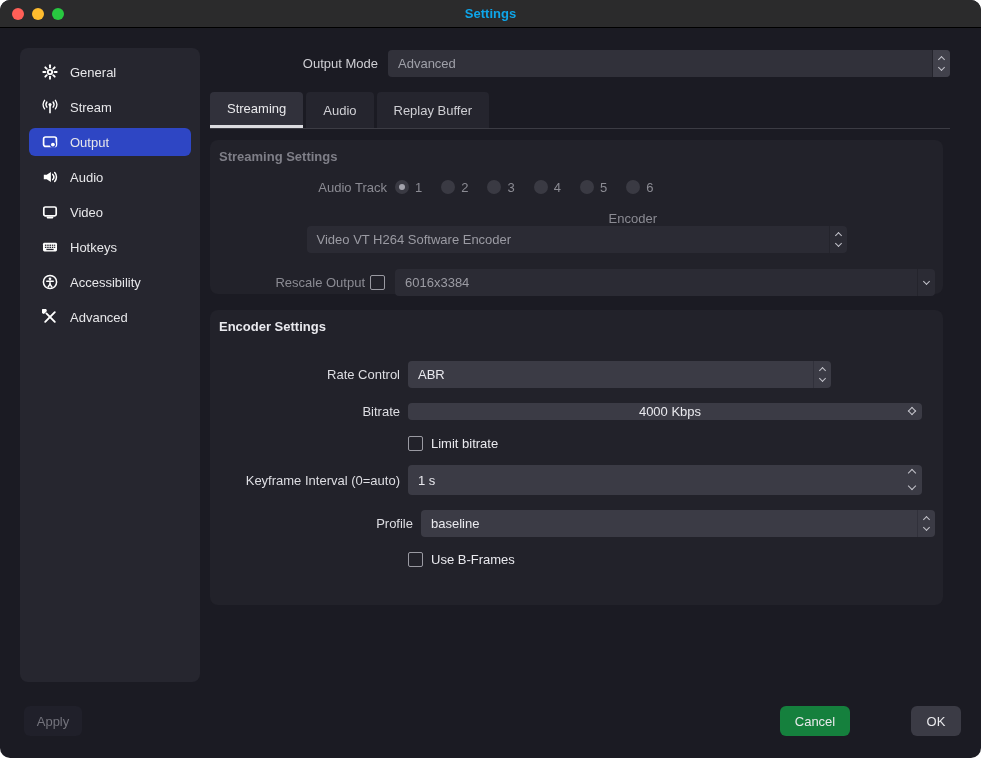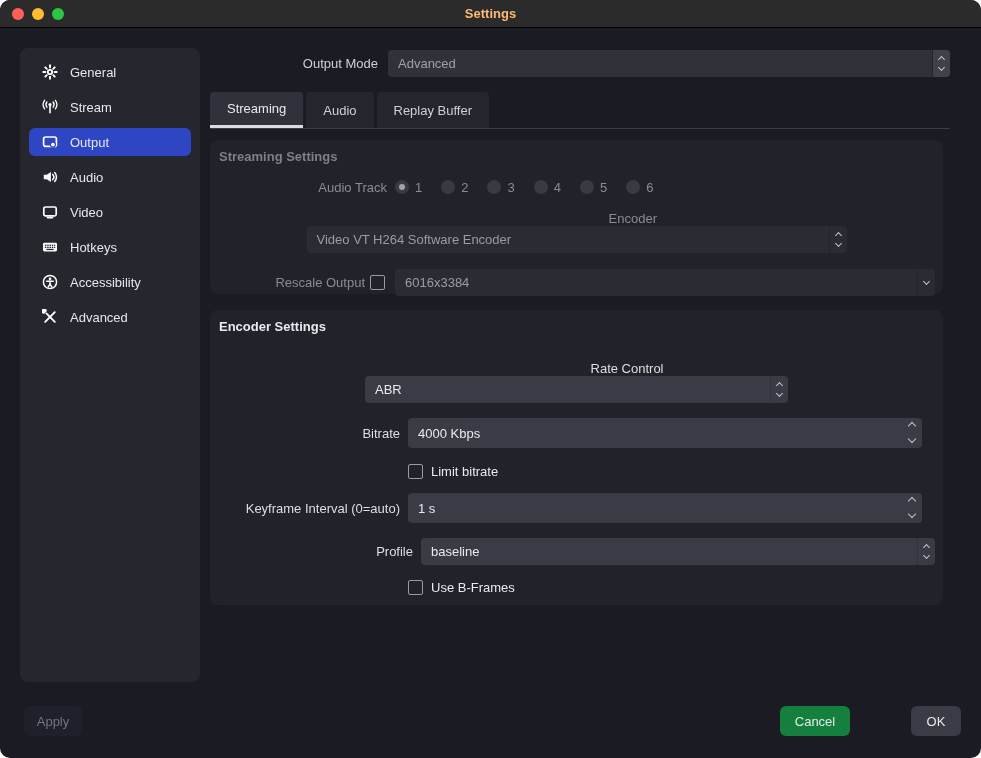--- a/index.html
+++ b/index.html
@@ -10,21 +10,21 @@
     position: relative; width: 981px; height: 758px;
     background:#1b1b23; border-radius: 10px; overflow: hidden;
   }
 
   
   .titlebar {
     position: absolute; top:0; left:0; right:0; height:28px;
     background:#2b2b2c; border-bottom:1px solid #000;
     display:flex; align-items:center; justify-content:center;
   }
-  .titlebar .title { font-size:13px; font-weight:bold; color:#fdba74; }
+  .titlebar .title { font-size:13px; font-weight:bold; color:#0ea5e9; }
   .traffic { position:absolute; left:12px; top:8px; display:flex; gap:8px; }
   .light { width:12px; height:12px; border-radius:50%; }
 
   
   .sidebar {
     position:absolute; left:20px; top:48px; width:180px; height:634px;
     background:#26262f; border-radius:8px; padding:10px 9px;
   }
   .side-item {
     height:28px; margin-bottom:7px; display:flex; align-items:center;
@@ -317,34 +317,34 @@
         <span class="stepper">
             <span class="chev sm down" style="margin-top:-2px;"></span>
           </span>
       </div>
     </div>
   </section>
 
   <section class="panel panel2">
     <div class="panel-head">Encoder Settings</div>
 
-    <div class="row" style="margin-top:27px;flex-direction:column;">
+    <div class="row" style="margin-top:27px;">
       <span class="rlabel p2label">Rate Control</span>
       <div class="combo lit" style="width:423px;">
         <span>ABR</span>
         <span class="stepper" style="border-left-color:#31313b;">
             <span class="chev sm up"></span>
             <span class="chev sm down"></span>
           </span>
       </div>
     </div>
 
     <div class="row" style="margin-top:15px;">
       <span class="rlabel p2label">Bitrate</span>
-      <div class="spin lit" style="width:514px; height:30px;">
+      <div class="spin lit" style="width:514px; height:17px;justify-content:center;">
         <span>4000 Kbps</span>
         <span class="chev up arr-up"></span>
         <span class="chev down arr-down"></span>
       </div>
     </div>
 
     <div class="row cb-row" style="margin-top:16px;">
       <span class="cb-spacer"></span>
       <span class="checkbox"></span>
       <span class="cb-label">Limit bitrate</span>

